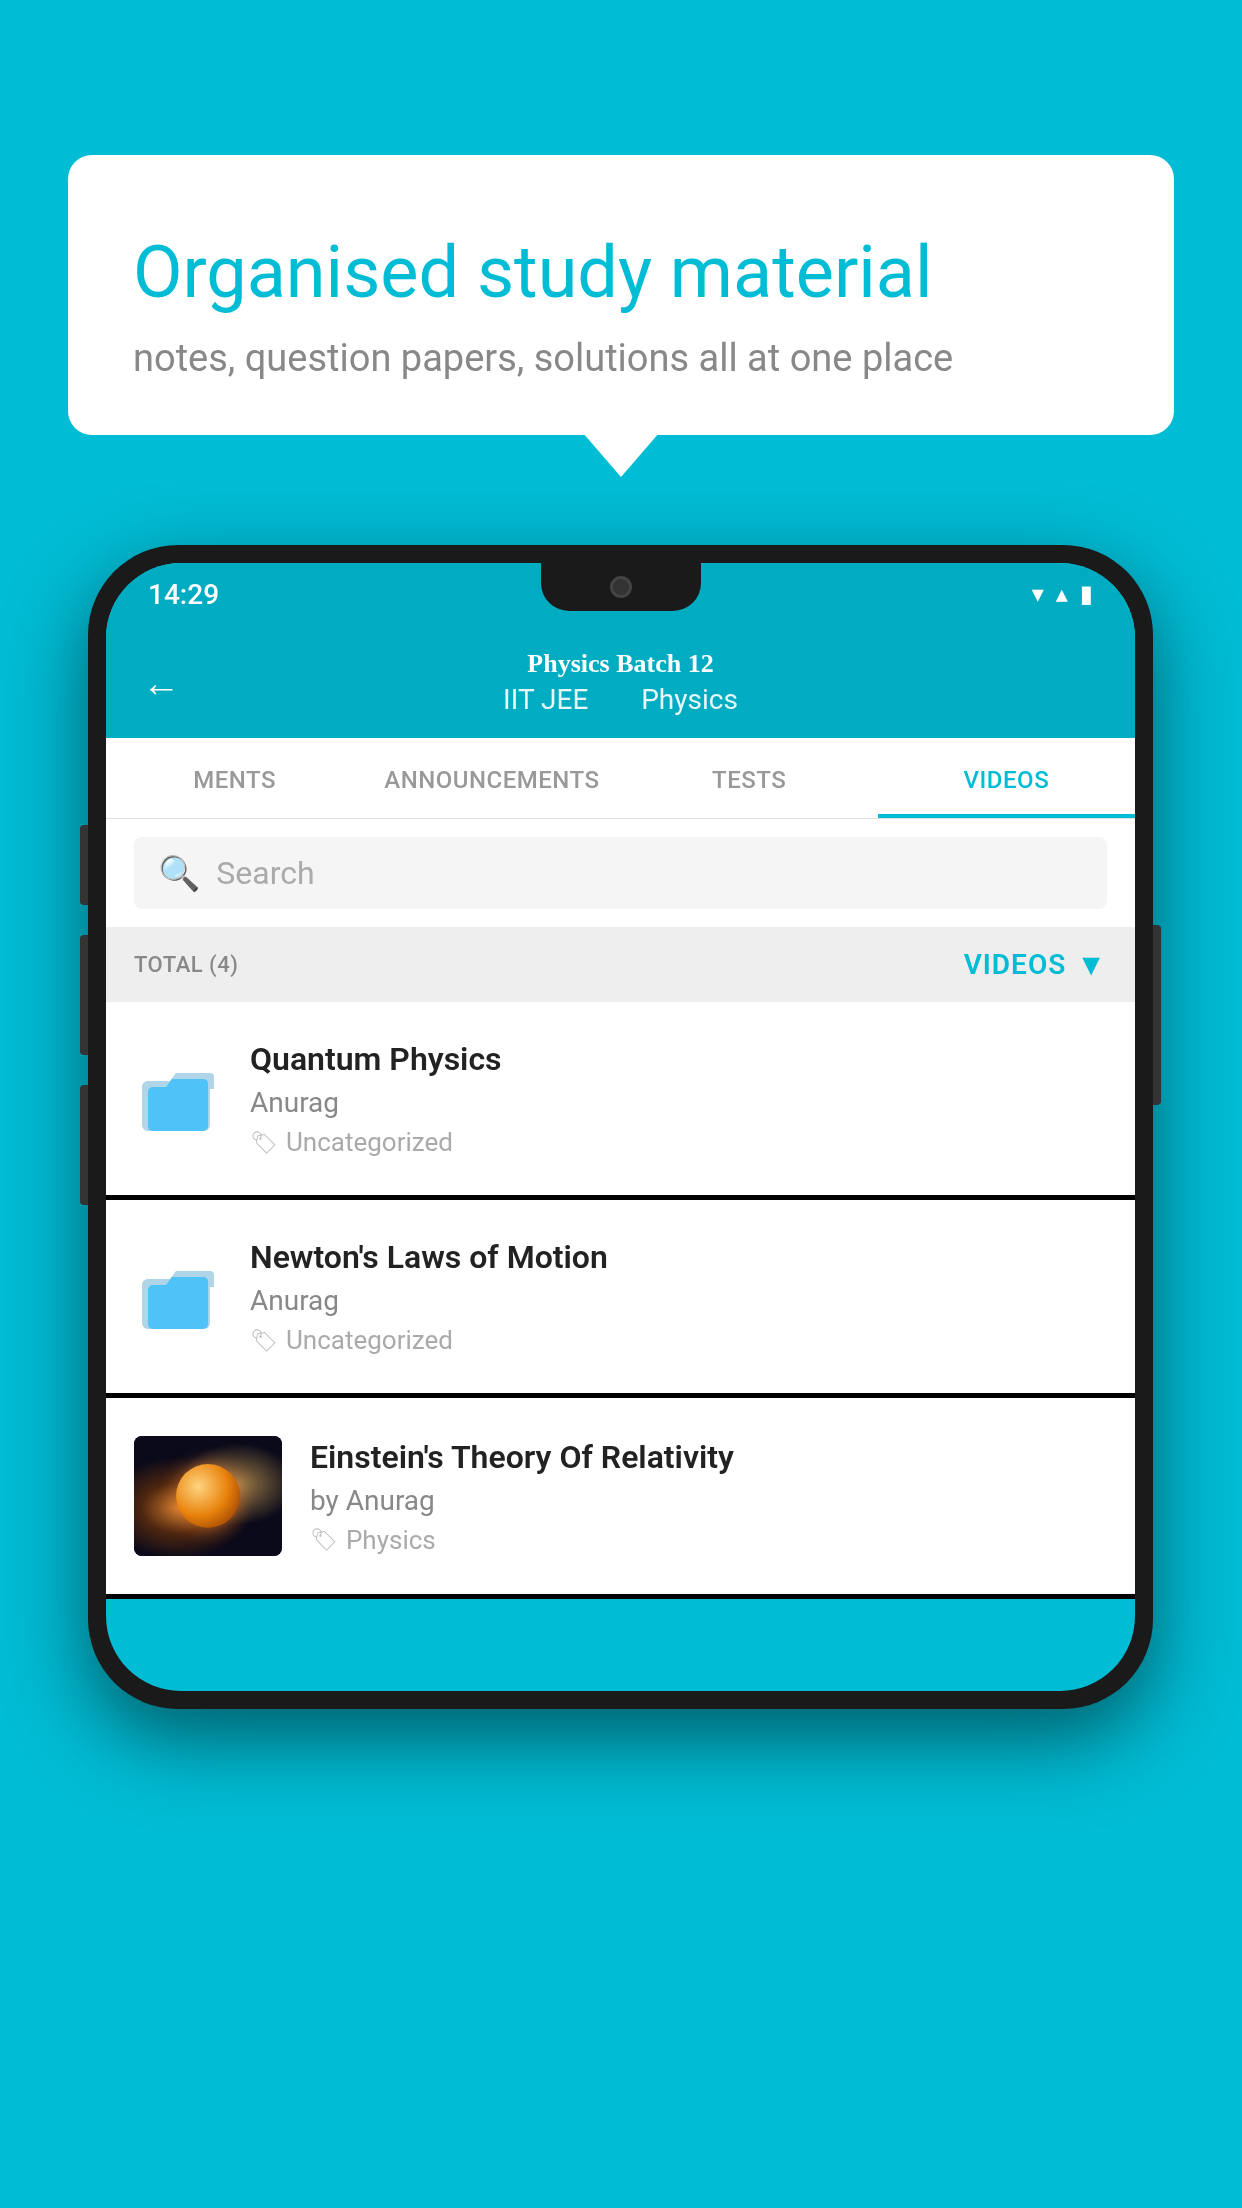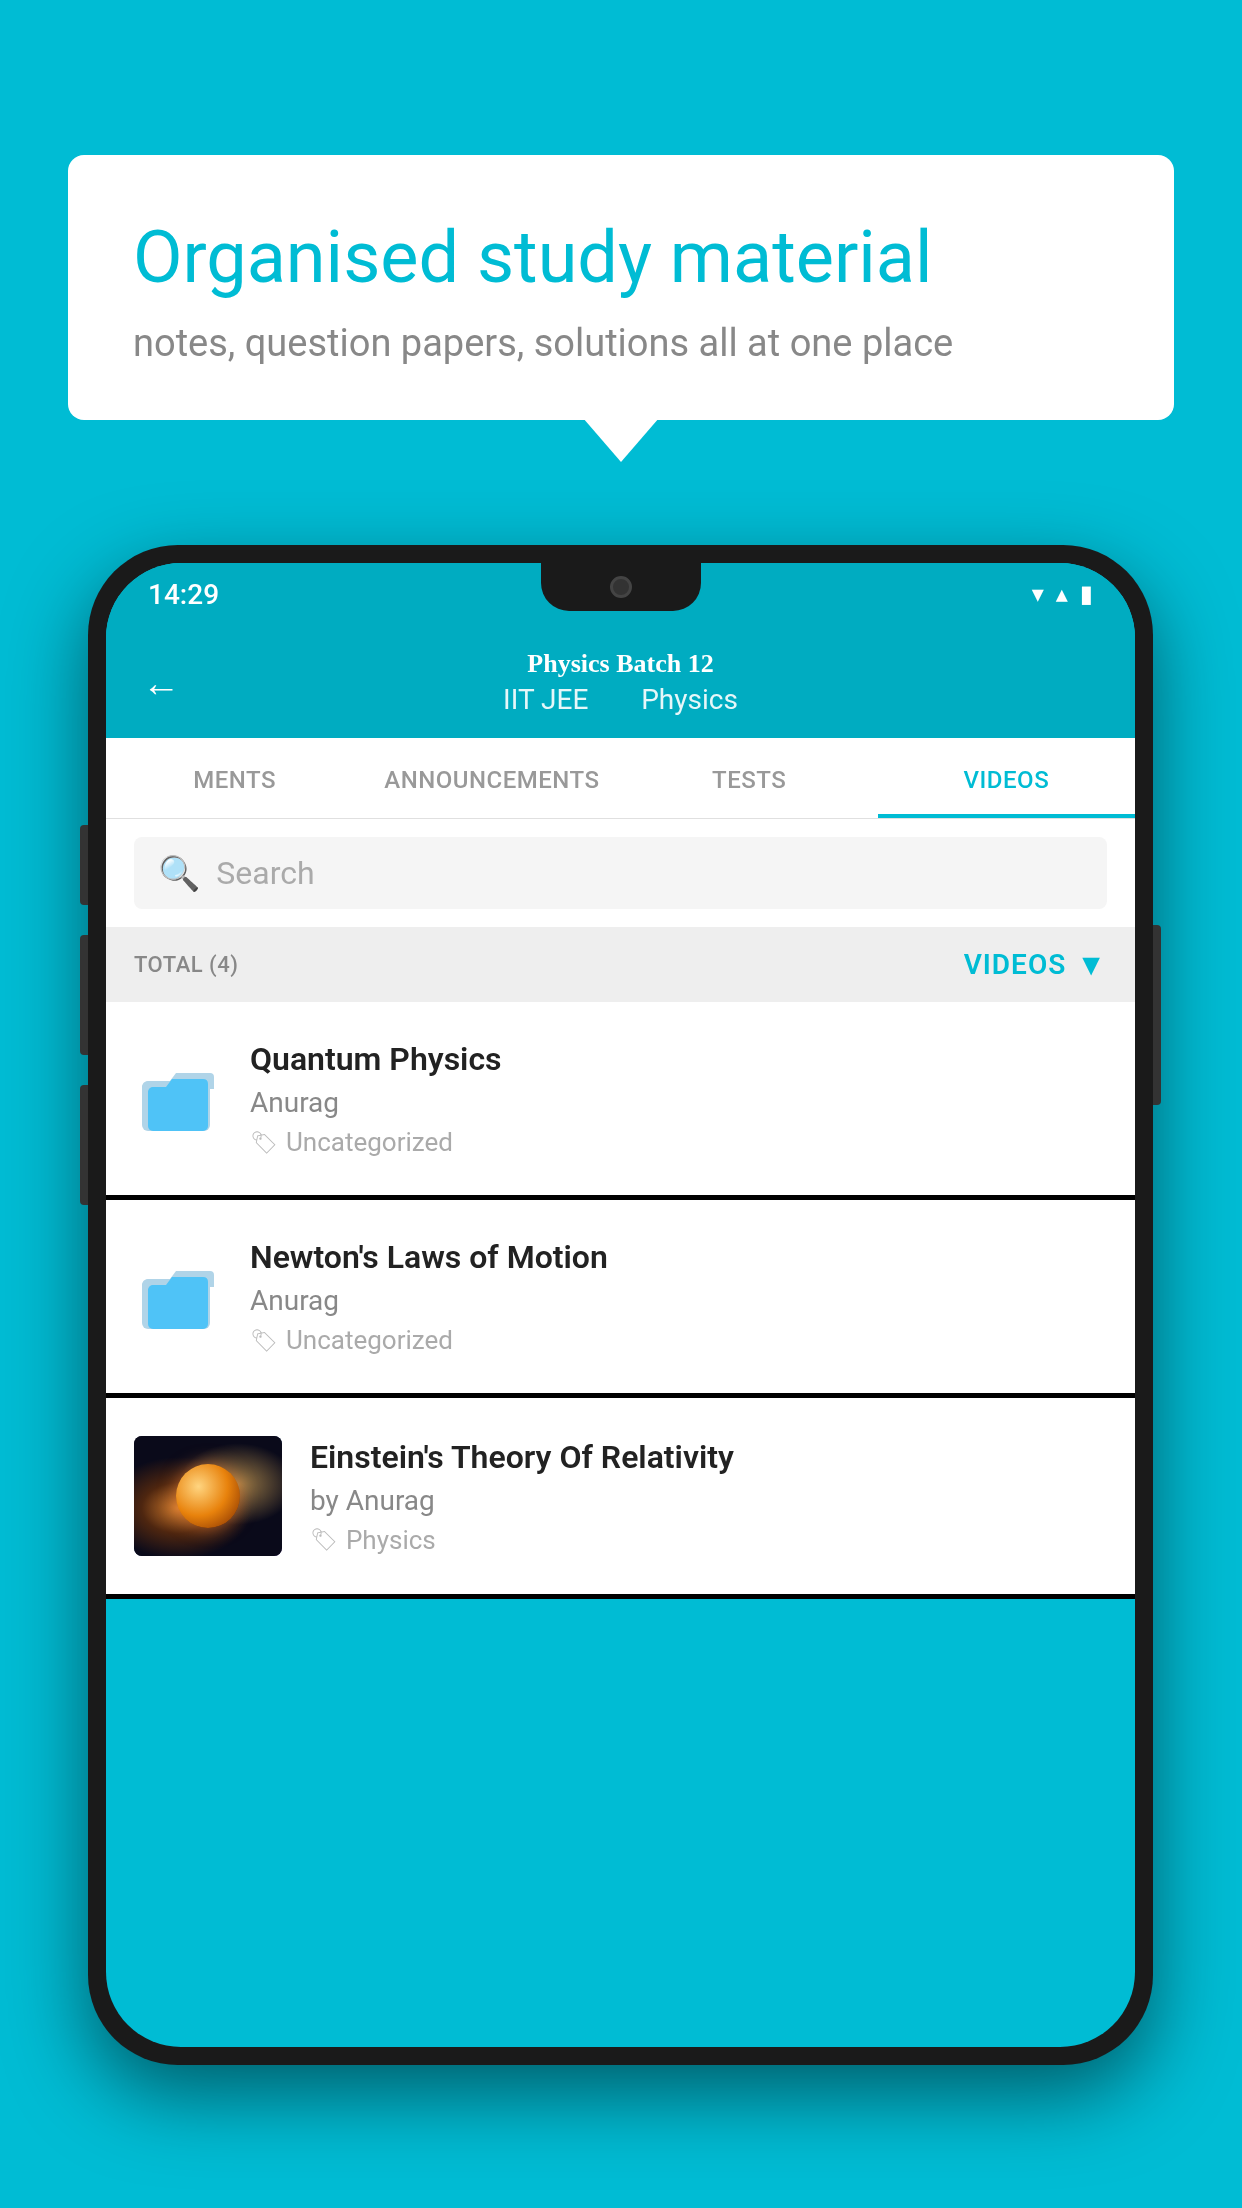--- a/index.html
+++ b/index.html
@@ -16,22 +16,22 @@
     
     .speech-bubble-container {
       position: absolute;
       top: 155px;
       left: 68px;
       width: 1106px;
     }
 
     .speech-bubble {
       background: white;
-      border-radius: 16px;
-      padding: 60px 65px 55px 65px;
+      border-radius: 24px;
+      padding: 75px 65px 55px 65px;
       position: relative;
     }
 
     .speech-bubble::after {
       content: '';
       position: absolute;
       bottom: -42px;
       left: 50%;
       transform: translateX(-50%);
       width: 0;
@@ -54,21 +54,21 @@
       font-size: 38px;
       font-weight: 400;
     }
 
     
     .phone-outer {
       position: absolute;
       top: 545px;
       left: 88px;
       width: 1065px;
-      height: 1520px;
+      height: 1164px;
       background: #1a1a1a;
       border-radius: 90px;
       padding: 18px;
       box-shadow: 0 30px 80px rgba(0,0,0,0.5);
     }
 
     
     .phone-inner {
       width: 100%;
       height: 100%;

